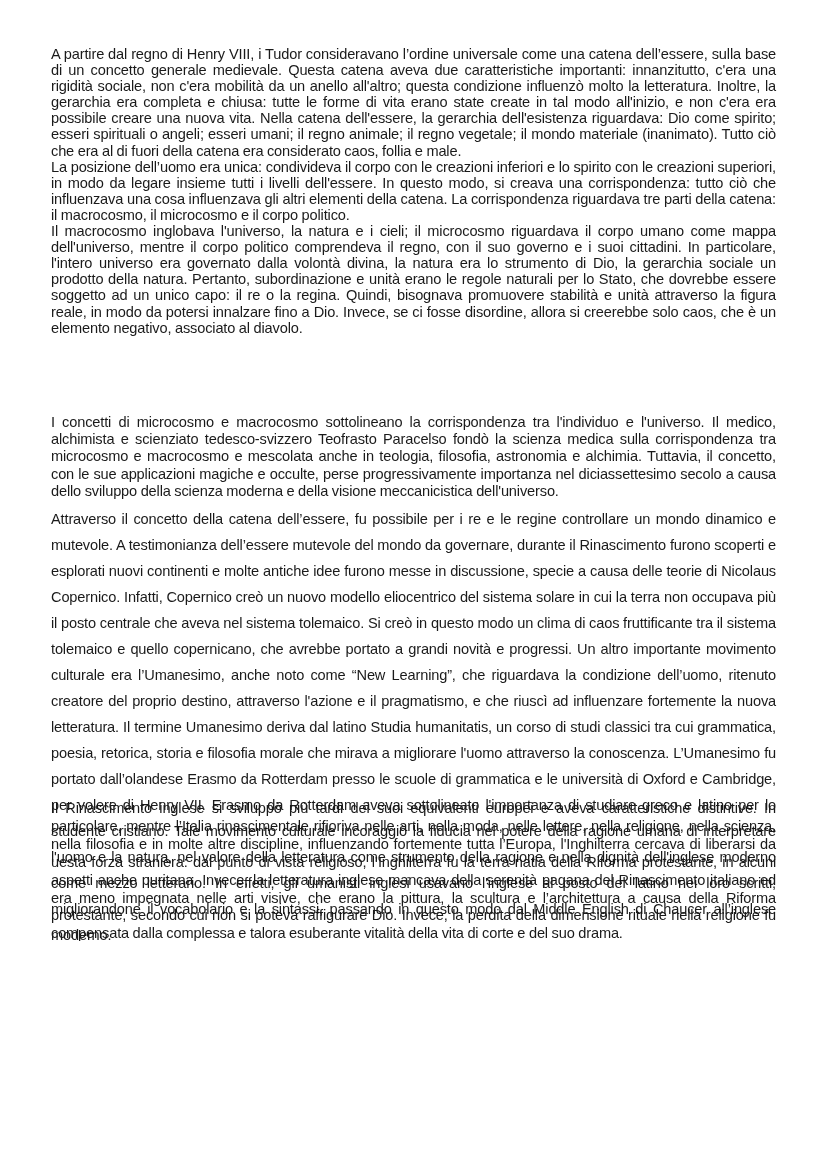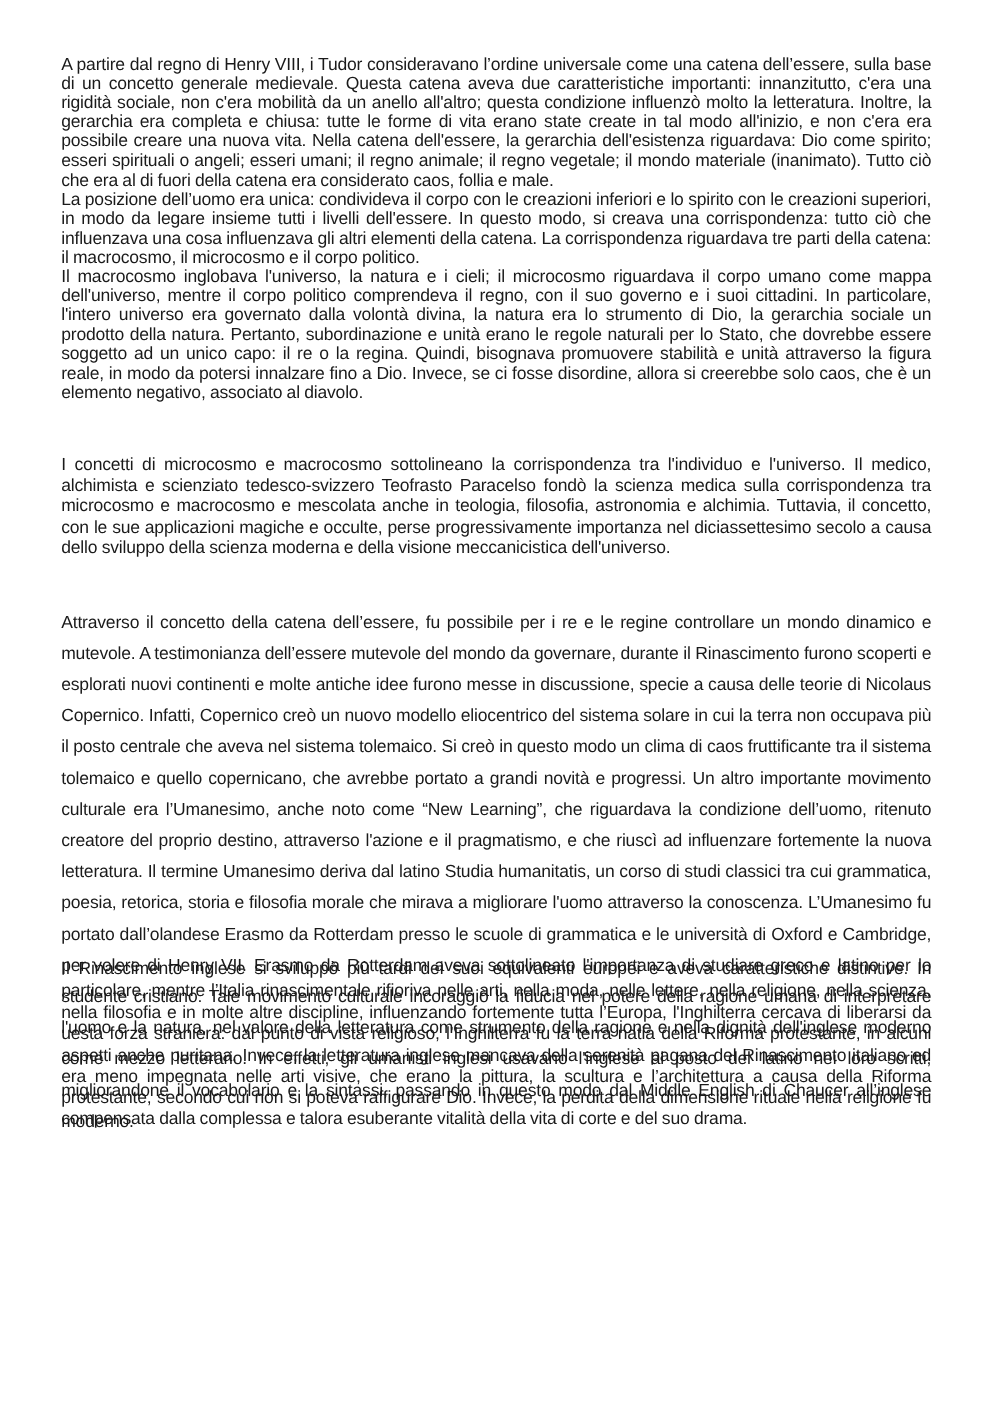--- a/index.html
+++ b/index.html
@@ -12,21 +12,21 @@
     margin: 0;
     font-family: "Liberation Sans", sans-serif;
     font-size: 14.6px;
     color: #1a1a1a;
     text-align: justify;
     text-align-last: left;
     letter-spacing: -0.15px;
     word-spacing: -0.3px;
   }
   .p1 { top: 46px; line-height: 16.1px; }
-  .p2 { top: 380px; line-height: 17.2px; }
+  .p2 { top: 414px; line-height: 17.2px; }
   .p3 { top: 506px; line-height: 26px; }
   .p4 { top: 800px; line-height: 17.9px; }
   .sub { display: block; }
 </style>
 </head>
 <body>
 
 <div class="page">
   <div class="para p1">
     <span class="sub">A partire dal regno di Henry VIII, i Tudor consideravano l’ordine universale come una catena dell’essere, sulla base di un concetto generale medievale. Questa catena aveva due caratteristiche importanti: innanzitutto, c'era una rigidità sociale, non c'era mobilità da un anello all'altro; questa condizione influenzò molto la letteratura. Inoltre, la gerarchia era completa e chiusa: tutte le forme di vita erano state create in tal modo all'inizio, e non c'era era possibile creare una nuova vita. Nella catena dell'essere, la gerarchia dell'esistenza riguardava: Dio come spirito; esseri spirituali o angeli; esseri umani; il regno animale; il regno vegetale; il mondo materiale (inanimato). Tutto ciò che era al di fuori della catena era considerato caos, follia e male.</span>

